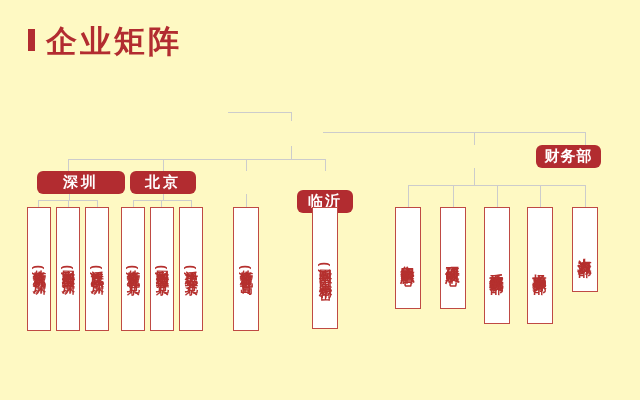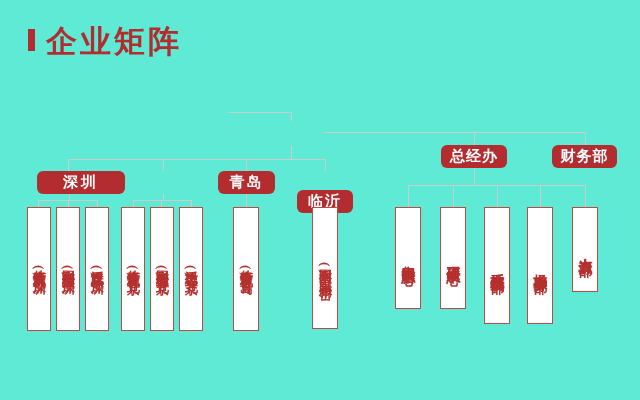--- a/index.html
+++ b/index.html
@@ -1,22 +1,22 @@
 <!DOCTYPE html>
 <html><head>
 <meta charset="utf-8">
 <style>
   html,body { margin:0; padding:0; background:#ffffff; }
   .canvas {
     position: relative;
     width: 640px;
     height: 400px;
-    background: #5eead4;
+    background: #fef9c3;
     overflow: hidden;
-    font-family: Liberation Serif, serif;
+    font-family: Liberation Sans, sans-serif;
   }
 
   
   .title-bar {
     position: absolute;
     left: 28px; top: 29px;
     width: 7px; height: 22px;
     background: #b22c30;
   }
   .page-title {
@@ -42,21 +42,21 @@
     white-space: nowrap;
     box-sizing: border-box;
   }
   .node-root   { left:63px;  top:93px;  width:165px; height:40px; font-size:23px; letter-spacing:8px; text-indent:8px; }
   .node-pres   { left:259px; top:121px; width:64px;  height:25px; font-size:15px; letter-spacing:1px; }
   .node-sz     { left:37px;  top:171px; width:88px;  height:23px; font-size:15px; letter-spacing:3px; }
   .node-bj     { left:130px; top:171px; width:66px;  height:23px; font-size:15px; letter-spacing:3px; }
   .node-qd     { left:218px; top:171px; width:57px;  height:23px; font-size:15px; letter-spacing:2px; }
   .node-ly     { left:297px; top:171px; width:56px;  height:23px; font-size:15px; letter-spacing:2px;margin-top:19px; }
   .node-gm     { left:441px; top:145px; width:66px;  height:23px; font-size:15px; letter-spacing:1px; }
-  .node-fin    { left:552px; top:145px; width:65px;  height:23px; font-size:15px; letter-spacing:1px; }
+  .node-fin    { left:536px; top:145px; width:65px;  height:23px; font-size:15px; letter-spacing:1px; }
 
   
   .node-outline {
     position: absolute;
     background: #ffffff;
     border: 1.5px solid #bf4a44;
     color: #b5302e;
     font-weight: bold;
     writing-mode: vertical-rl;
     text-orientation: mixed;
@@ -123,23 +123,22 @@
 
   <div class="vline" style="left:474px;top:168px;height:18px;"></div>
   <div class="hline" style="left:408px;top:185px;width:177px;"></div>
   <div class="vline" style="left:408px;top:185px;height:22px;"></div>
   <div class="vline" style="left:453px;top:185px;height:22px;"></div>
   <div class="vline" style="left:497px;top:185px;height:22px;"></div>
   <div class="vline" style="left:540px;top:185px;height:22px;"></div>
   <div class="vline" style="left:585px;top:185px;height:22px;"></div>
 
   <div class="node-filled node-sz">深圳</div>
-  <div class="node-filled node-qd">青岛</div>
+  <div class="node-filled node-bj">北京</div>
   <div class="node-filled node-ly">临沂</div>
-  <div class="node-filled node-gm">总经办</div>
   <div class="node-filled node-fin">财务部</div>
 
   <div class="node-outline vb-left p-sz1">佑泰计算机(深圳)</div>
   <div class="node-outline vb-left p-sz2">固耐普工控(深圳)</div>
   <div class="node-outline vb-left p-sz3">沃思互联(深圳)</div>
 
   <div class="node-outline vb-left p-bj1">佑泰计算机(北京)</div>
   <div class="node-outline vb-left p-bj2">固耐普工控(北京)</div>
   <div class="node-outline vb-left p-bj3">沃思信安(北京)</div>
 

